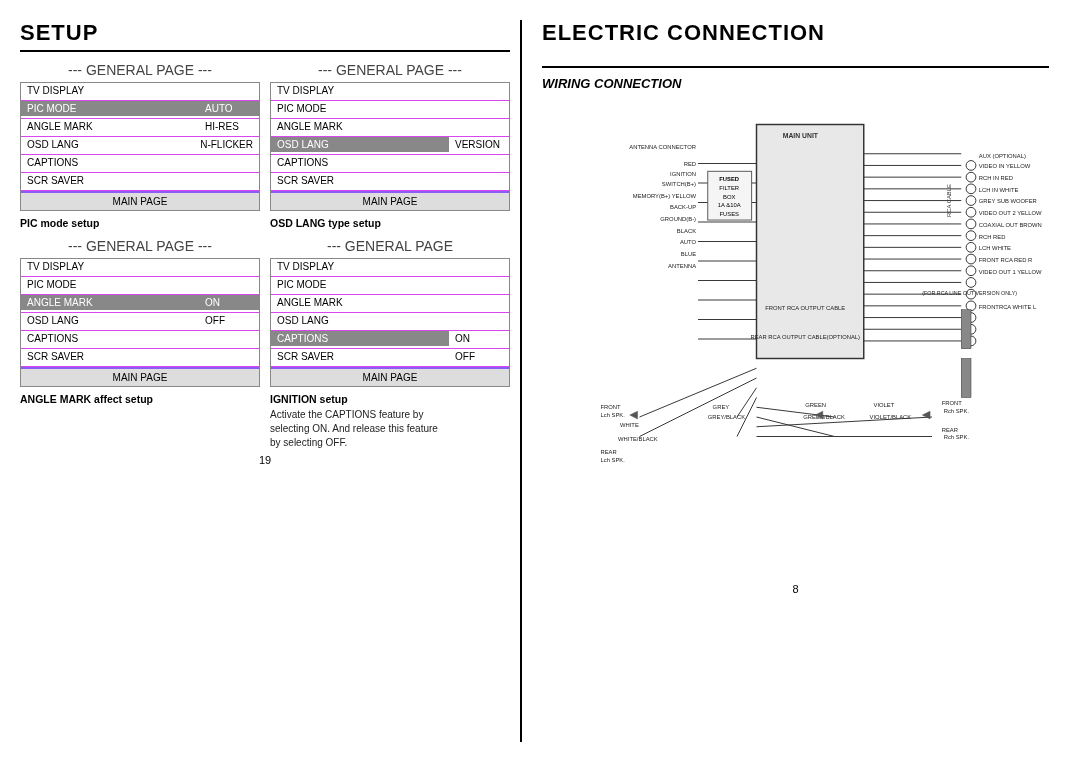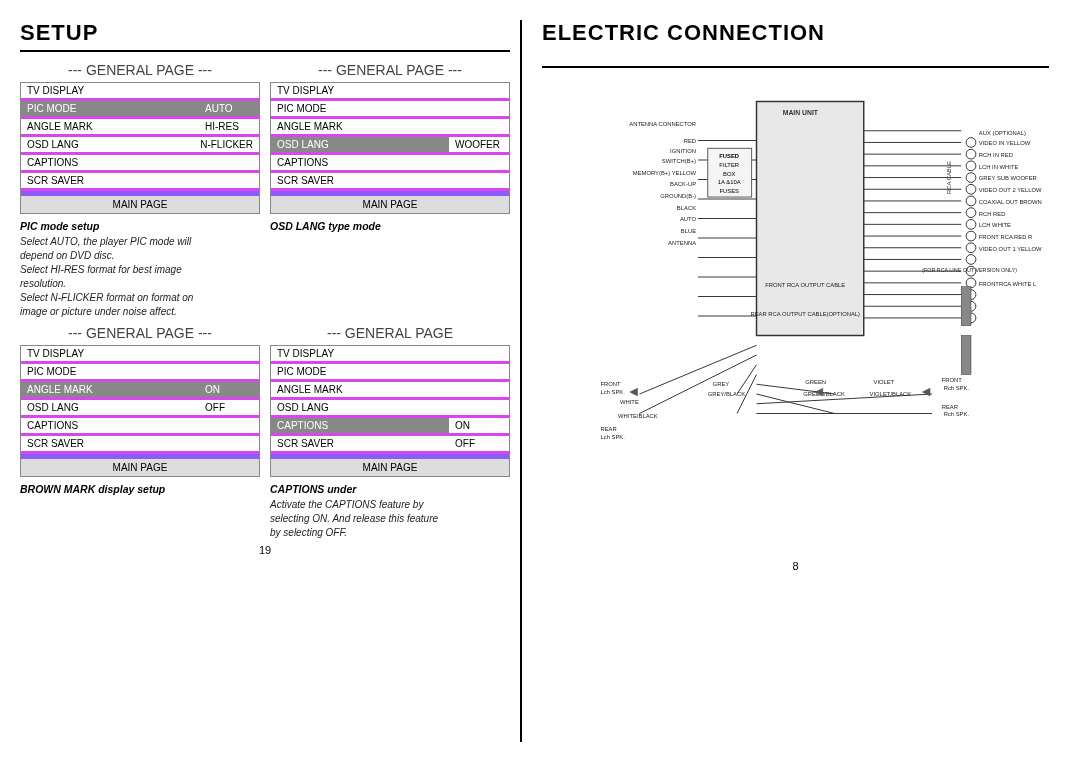--- a/index.html
+++ b/index.html
@@ -45,22 +45,22 @@
       color: #444;
       margin-bottom: 4px;
     }
     .menu-box {
       border: 1px solid #888;
       padding: 0;
       margin-bottom: 6px;
     }
     .menu-row {
       display: flex;
-      align-items: flex-end;
-      border-bottom: 3px solid #d946ef;
+      align-items: flex-start;
+      border-bottom: 1px solid #d946ef;
       min-height: 18px;
     }
     .menu-row:last-child {
       border-bottom: none;
     }
     .menu-label {
       padding: 2px 6px;
       font-size: 10px;
       flex: 1;
       white-space: nowrap;
@@ -77,24 +77,23 @@
     }
     .menu-label.highlighted {
       background: #888;
       color: #fff;
     }
     .menu-footer {
       background: #ddd;
       text-align: center;
       font-size: 10px;
       padding: 3px;
-      border-top: 5px solid #8b5cf6;
+      border-top: 2px solid #8b5cf6;
     }
     .description-box {
-      font-style: italic;
     }
     .desc-title {
       font-weight: bold;
       font-size: 10.5px;
       margin-bottom: 3px;
     }
     .desc-text {
       font-size: 10px;
       line-height: 1.4;
       color: #222;
@@ -184,57 +183,49 @@
           <div class="menu-row">
             <span class="menu-label">CAPTIONS</span>
           </div>
           <div class="menu-row">
             <span class="menu-label">SCR SAVER</span>
           </div>
           <div class="menu-footer">MAIN PAGE</div>
         </div>
         <div class="description-box">
           <div class="desc-title">PIC mode setup</div>
-          <div class="desc-text">
-            Select AUTO, the player PIC mode will<br>
-            depend on DVD disc.<br>
-            Select HI-RES format for best image<br>
-            resolution.<br>
-            Select N-FLICKER format on format on<br>
-            image or picture under noise affect.
-          </div>
         </div>
       </div>
 
       <div class="setup-col">
         <div class="general-page-label">--- GENERAL PAGE ---</div>
         <div class="menu-box">
           <div class="menu-row">
             <span class="menu-label">TV DISPLAY</span>
           </div>
           <div class="menu-row">
             <span class="menu-label">PIC MODE</span>
           </div>
           <div class="menu-row">
             <span class="menu-label">ANGLE MARK</span>
           </div>
           <div class="menu-row">
             <span class="menu-label highlighted">OSD LANG</span>
-            <span class="menu-value">WOOFER</span>
+            <span class="menu-value">VERSION</span>
           </div>
           <div class="menu-row">
             <span class="menu-label">CAPTIONS</span>
           </div>
           <div class="menu-row">
             <span class="menu-label">SCR SAVER</span>
           </div>
           <div class="menu-footer">MAIN PAGE</div>
         </div>
         <div class="description-box">
-          <div class="desc-title">OSD LANG type mode</div>
+          <div class="desc-title">OSD LANG type setup</div>
         </div>
       </div>
     </div>
 
     <div class="setup-bottom">
 
       <div class="setup-col-bottom">
         <div class="general-page-label">--- GENERAL PAGE ---</div>
         <div class="menu-box">
           <div class="menu-row">
@@ -253,21 +244,21 @@
           </div>
           <div class="menu-row">
             <span class="menu-label">CAPTIONS</span>
           </div>
           <div class="menu-row">
             <span class="menu-label">SCR SAVER</span>
           </div>
           <div class="menu-footer">MAIN PAGE</div>
         </div>
         <div class="description-box">
-          <div class="desc-title">BROWN MARK display setup</div>
+          <div class="desc-title">ANGLE MARK affect setup</div>
         </div>
       </div>
 
       <div class="setup-col-bottom">
         <div class="general-page-label">--- GENERAL PAGE</div>
         <div class="menu-box">
           <div class="menu-row">
             <span class="menu-label">TV DISPLAY</span>
           </div>
           <div class="menu-row">
@@ -283,35 +274,36 @@
             <span class="menu-label highlighted">CAPTIONS</span>
             <span class="menu-value">ON</span>
           </div>
           <div class="menu-row">
             <span class="menu-label">SCR SAVER</span>
             <span class="menu-value">OFF</span>
           </div>
           <div class="menu-footer">MAIN PAGE</div>
         </div>
         <div class="description-box">
-          <div class="desc-title">CAPTIONS under</div>
+          <div class="desc-title">IGNITION setup</div>
           <div class="desc-text">
             Activate the CAPTIONS feature by<br>
             selecting ON. And release this feature<br>
             by selecting OFF.
           </div>
         </div>
       </div>
     </div>
 
     <div class="page-number-left">19</div>
   </div>
 
   <div class="electric-section">
     <div class="electric-title">ELECTRIC CONNECTION</div>
+    <div class="wiring-title">WIRING CONNECTION</div>
 
     <div class="wiring-diagram">
       <svg viewBox="0 0 520 480" xmlns="http://www.w3.org/2000/svg">
 
         <rect x="220" y="20" width="110" height="240" fill="#e8e8e8" stroke="#333" stroke-width="1.5"></rect>
         <text x="265" y="34" font-size="7" text-anchor="middle" font-weight="bold" fill="#333">MAIN UNIT</text>
 
         <g stroke="#333" stroke-width="1" fill="none">
 
           <line x1="330" y1="50" x2="430" y2="50"></line>

